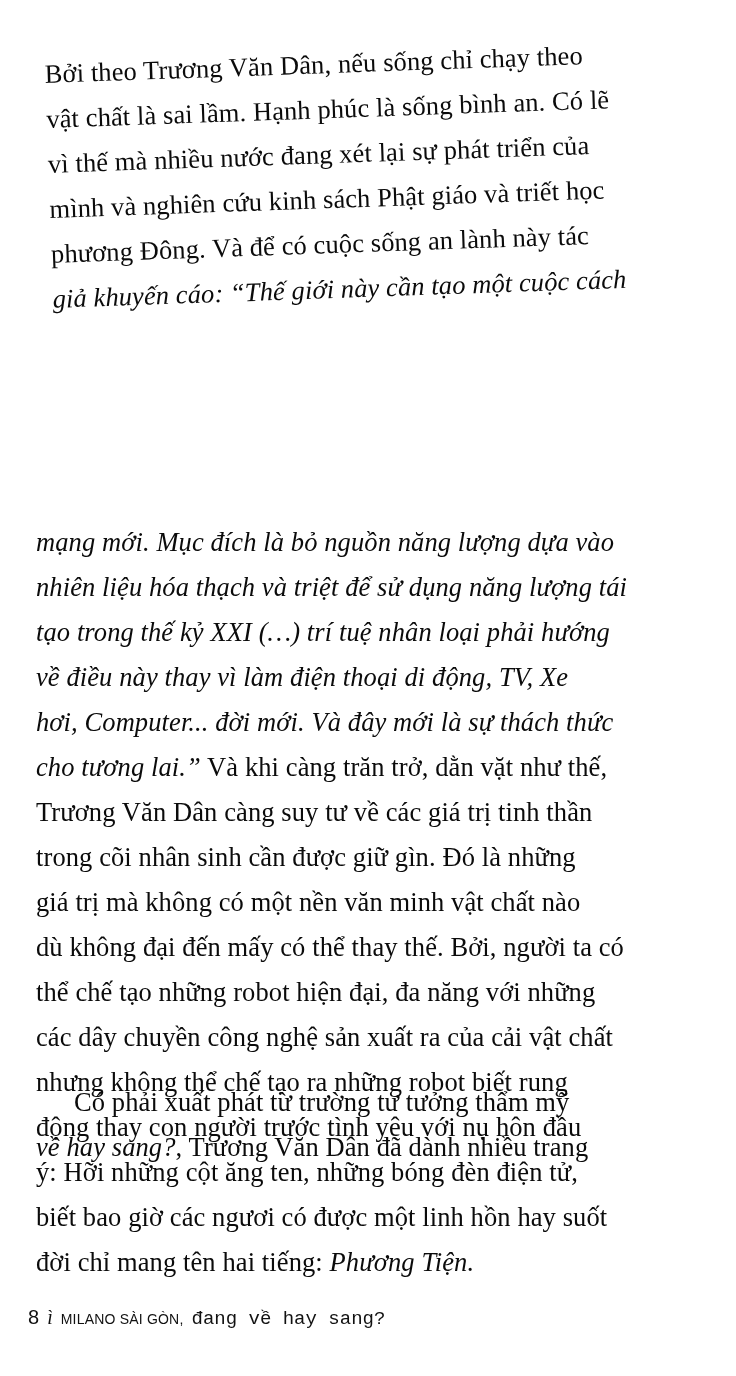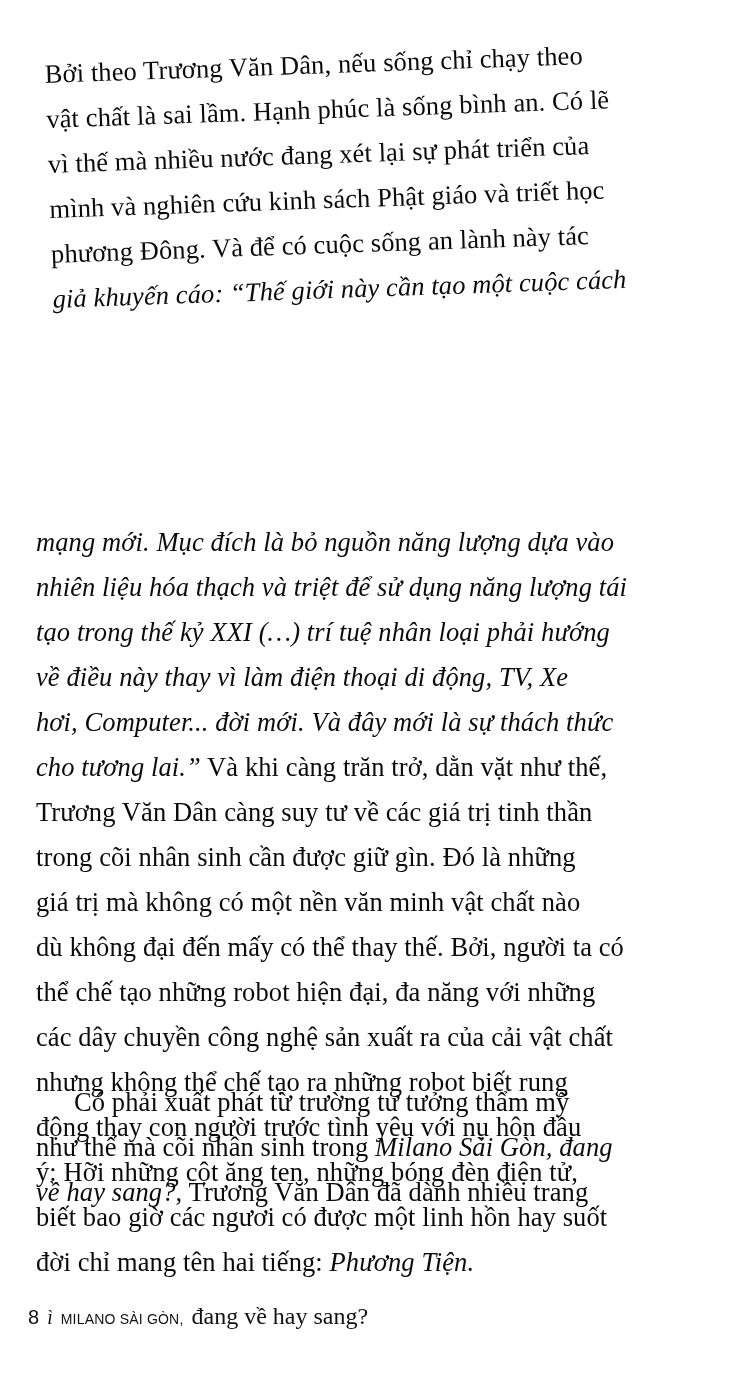--- a/index.html
+++ b/index.html
@@ -95,22 +95,22 @@
     font-family: "Liberation Serif", serif;
     font-style: italic;
     font-size: 20px;
   }
   .footer-title {
     font-family: Liberation Sans, sans-serif;
     font-size: 14px;
     letter-spacing: 0.2px;
   }
   .footer-sub {
-    font-family: Liberation Serif, serif;
-    font-size: 24px;
+    font-family: Liberation Mono, monospace;
+    font-size: 19px;
   }
 </style>
 </head>
 <body>
 
 <div class="page">
 
   <div class="text-column">
 
     <div class="para para-skew">
@@ -139,21 +139,20 @@
     <span class="line">các dây chuyền công nghệ sản xuất ra của cải vật chất</span>
     <span class="line">nhưng không thể chế tạo ra những robot biết rung</span>
     <span class="line">động thay con người trước tình yêu với nụ hôn đầu</span>
     <span class="line">ý: Hỡi những cột ăng ten, những bóng đèn điện tử,</span>
     <span class="line">biết bao giờ các ngươi có được một linh hồn hay suốt</span>
     <span class="line"><span>đời chỉ mang tên hai tiếng: </span><span class="ital">Phương Tiện.</span></span>
   </div>
 
   <div class="para block-3">
     <span class="line"><span class="indent"></span><span>Có phải xuất phát từ trường tư tưởng thẩm mỹ</span></span>
-    <span class="line"><span>như thế mà cõi nhân sinh trong </span><span class="ital">Milano Sài Gòn, đang</span></span>
     <span class="line"><span class="ital">về hay sang?</span><span>, Trương Văn Dân đã dành nhiều trang</span></span>
   </div>
 
   <div class="footer">
     <span class="footer-num">8</span>
     <span class="footer-mark">ì</span>
     <span class="footer-title">MILANO SÀI GÒN,</span>
     <span class="footer-sub">đang về hay sang?</span>
   </div>
 

